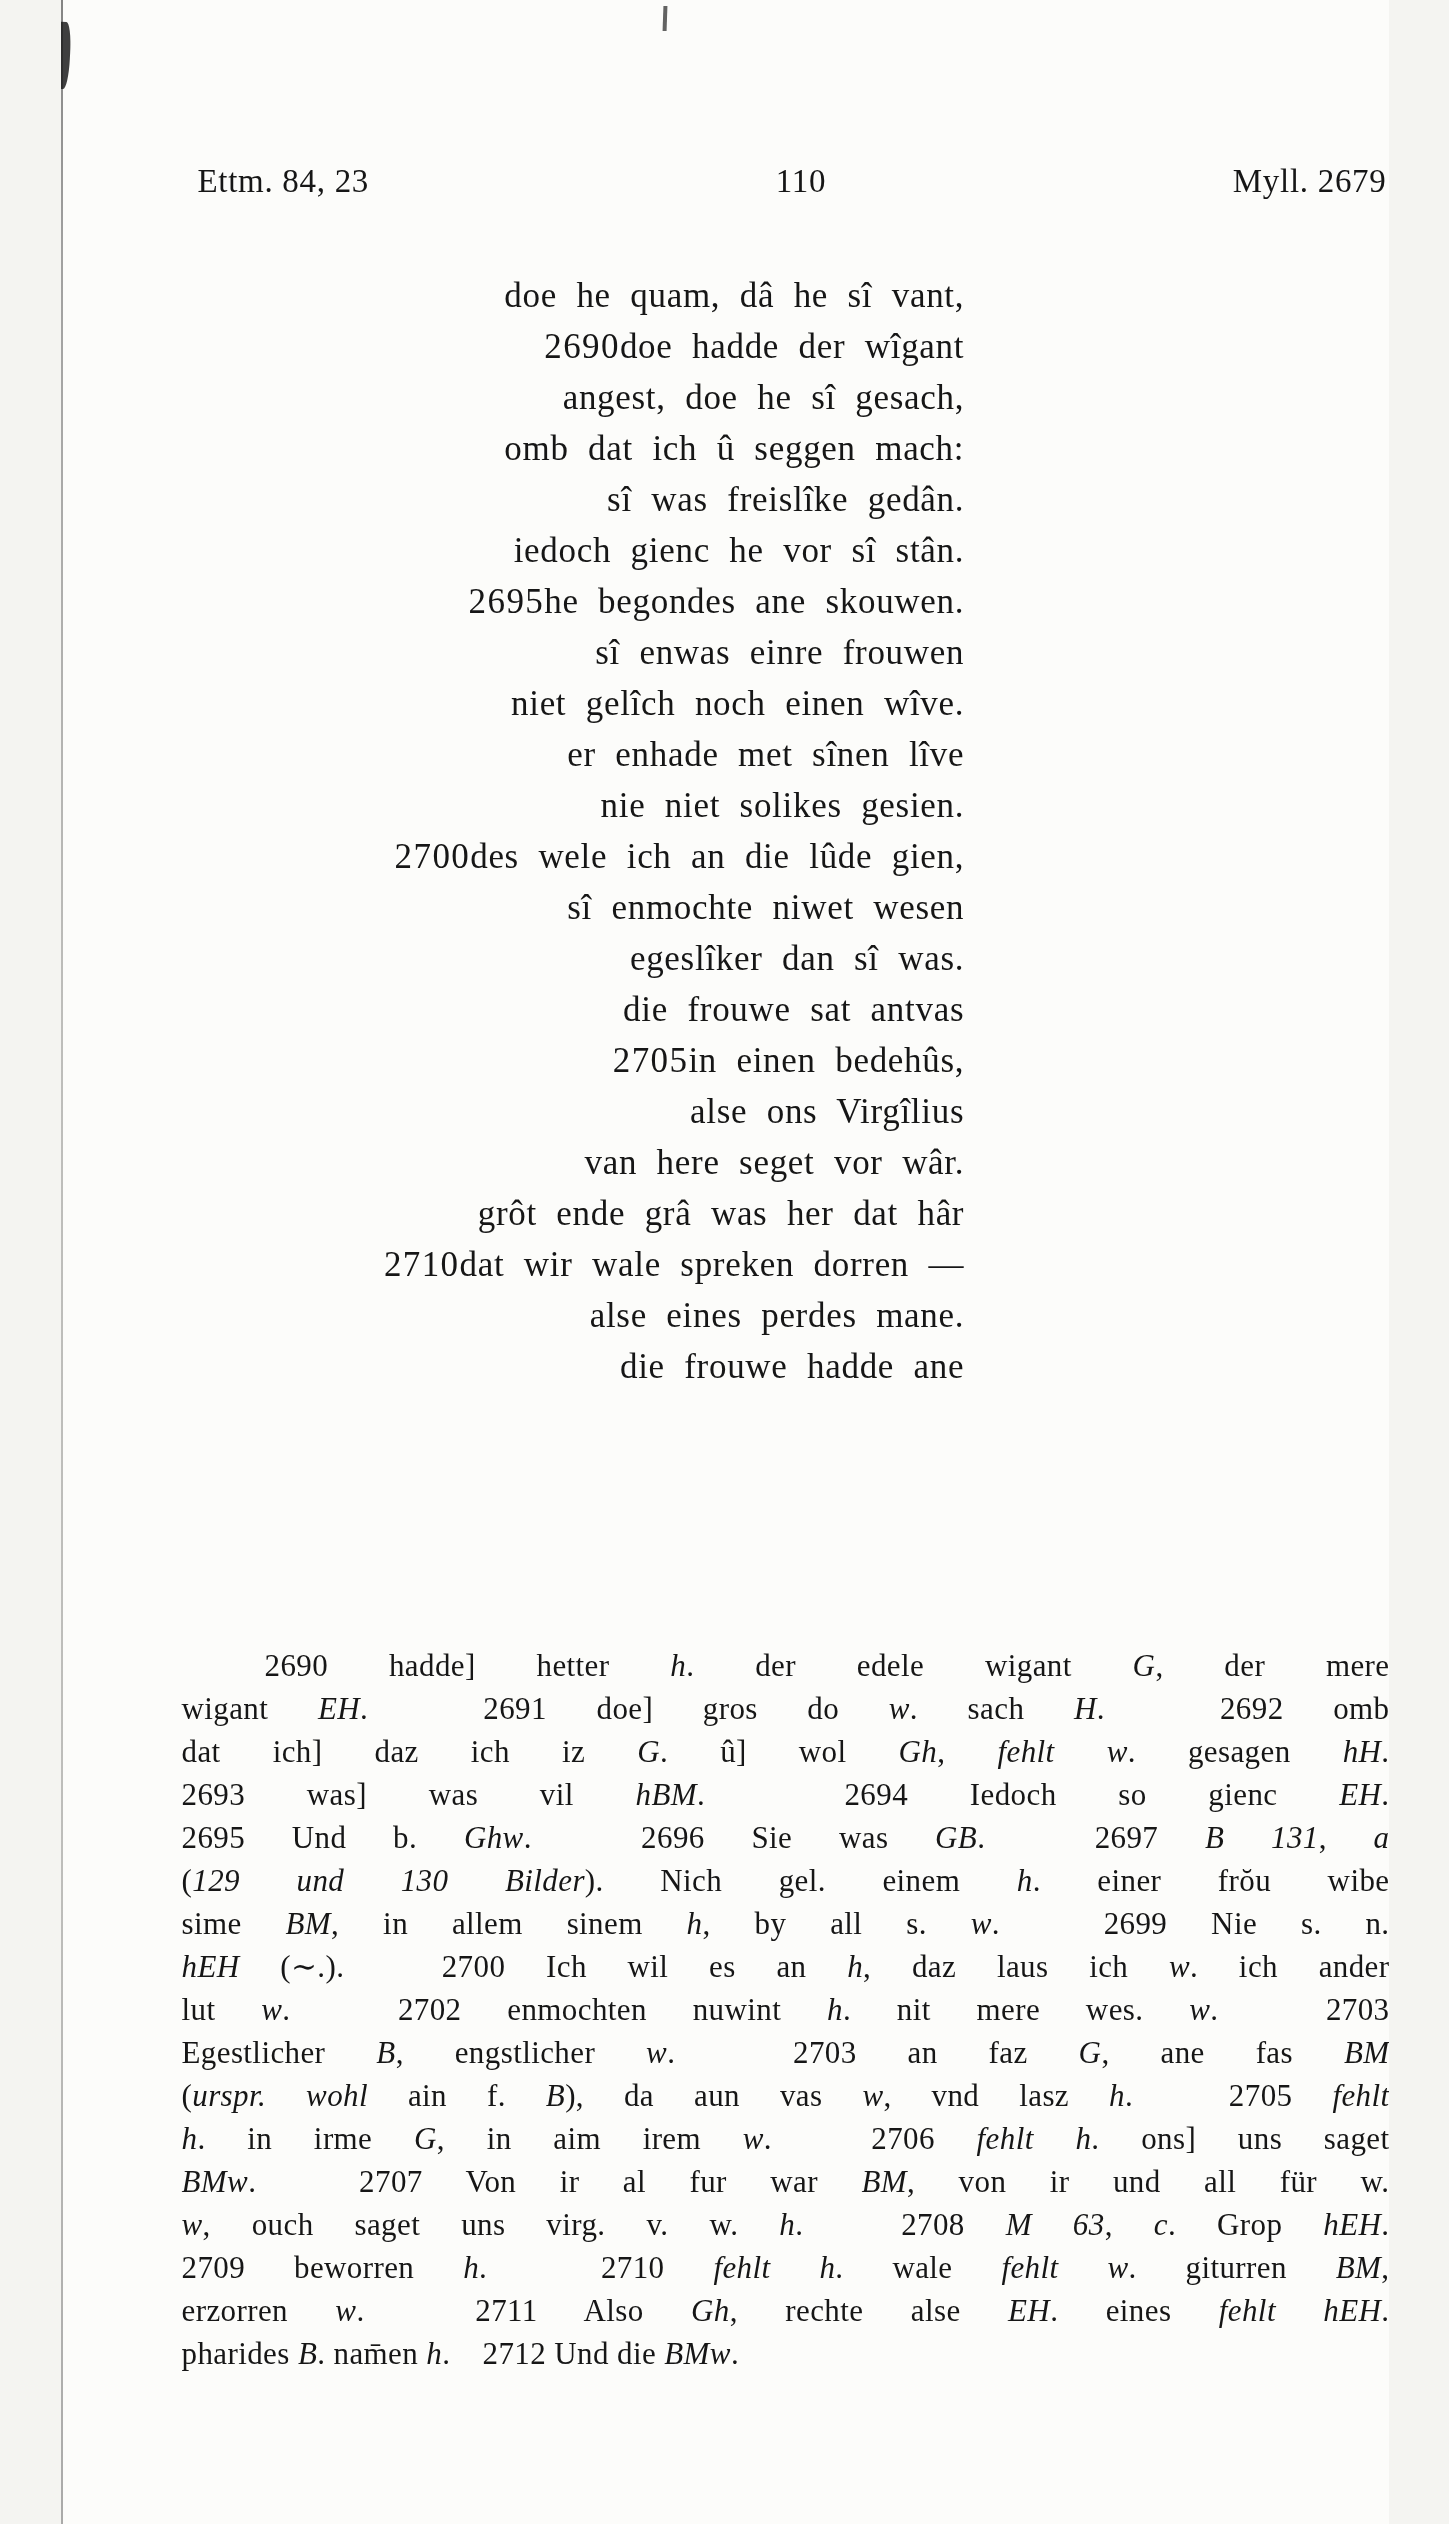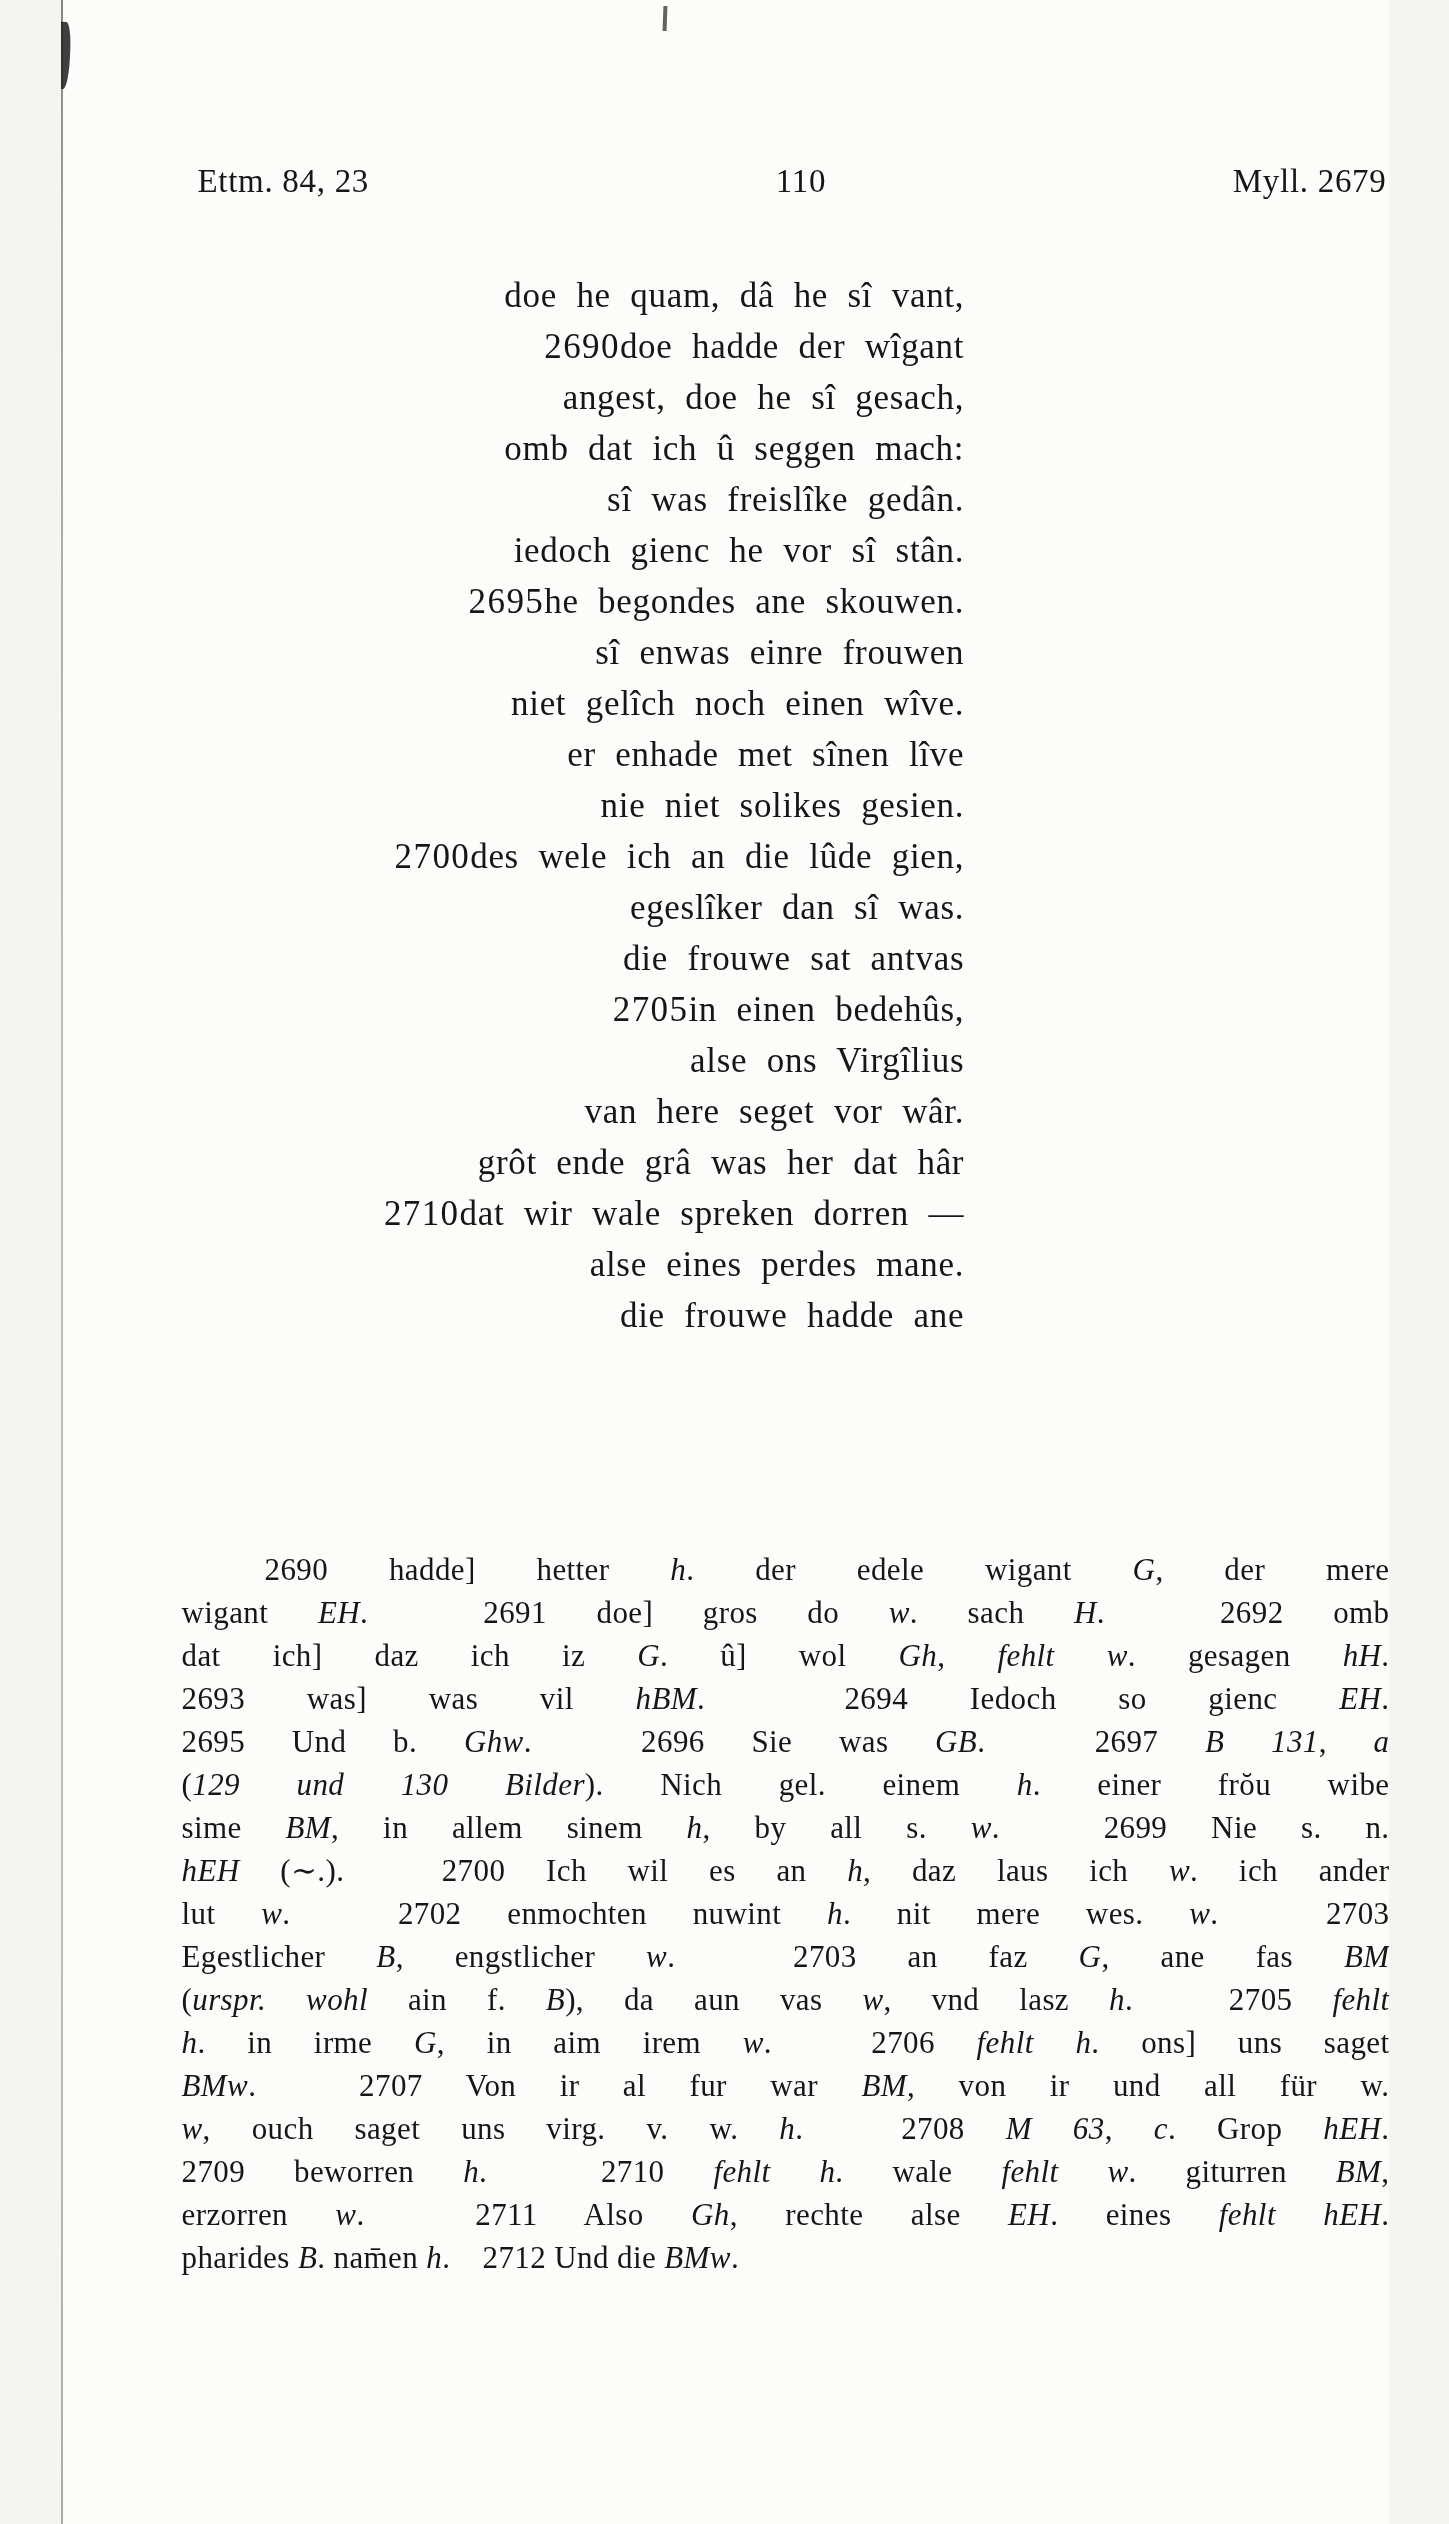--- a/index.html
+++ b/index.html
@@ -37,21 +37,21 @@
   }
   
   .verse-block {
     position: absolute; left: 249px; top: 270px;
     font-size: 35px; letter-spacing: 0.7px; word-spacing: 10px; text-align: right;
   }
   .verse-line { height: 51px; line-height: 51px; white-space: nowrap; }
   .verse-num { display: inline-block; width: 150px; letter-spacing: 1.4px; }
   
   .apparatus-block {
-    position: absolute; left: 121px; top: 1548px; width: 1208px;
+    position: absolute; left: 121px; top: 1644px; width: 1208px;
     font-size: 31px; letter-spacing: 0.4px;
   }
   .app-line {
     height: 43px; line-height: 43px;
     text-align: justify; text-align-last: justify; text-justify: inter-word;
   }
   .app-line.first { text-indent: 83px; }
   .app-line.last  { text-align-last: left; }
   .app-line i { font-style: italic; }
 </style>
@@ -76,20 +76,21 @@
       <div class="verse-line"><span class="verse-num"></span><span class="verse-text">angest, doe he sî gesach,</span></div>
       <div class="verse-line"><span class="verse-num"></span><span class="verse-text">omb dat ich û seggen mach:</span></div>
       <div class="verse-line"><span class="verse-num"></span><span class="verse-text">sî was freislîke gedân.</span></div>
       <div class="verse-line"><span class="verse-num"></span><span class="verse-text">iedoch gienc he vor sî stân.</span></div>
       <div class="verse-line"><span class="verse-num">2695</span><span class="verse-text">he begondes ane skouwen.</span></div>
       <div class="verse-line"><span class="verse-num"></span><span class="verse-text">sî enwas einre frouwen</span></div>
       <div class="verse-line"><span class="verse-num"></span><span class="verse-text">niet gelîch noch einen wîve.</span></div>
       <div class="verse-line"><span class="verse-num"></span><span class="verse-text">er enhade met sînen lîve</span></div>
       <div class="verse-line"><span class="verse-num"></span><span class="verse-text">nie niet solikes gesien.</span></div>
       <div class="verse-line"><span class="verse-num">2700</span><span class="verse-text">des wele ich an die lûde gien,</span></div>
+      <div class="verse-line"><span class="verse-num"></span><span class="verse-text">sî enmochte niwet wesen</span></div>
       <div class="verse-line"><span class="verse-num"></span><span class="verse-text">egeslîker dan sî was.</span></div>
       <div class="verse-line"><span class="verse-num"></span><span class="verse-text">die frouwe sat antvas</span></div>
       <div class="verse-line"><span class="verse-num">2705</span><span class="verse-text">in einen bedehûs,</span></div>
       <div class="verse-line"><span class="verse-num"></span><span class="verse-text">alse ons Virgîlius</span></div>
       <div class="verse-line"><span class="verse-num"></span><span class="verse-text">van here seget vor wâr.</span></div>
       <div class="verse-line"><span class="verse-num"></span><span class="verse-text">grôt ende grâ was her dat hâr</span></div>
       <div class="verse-line"><span class="verse-num">2710</span><span class="verse-text">dat wir wale spreken dorren —</span></div>
       <div class="verse-line"><span class="verse-num"></span><span class="verse-text">alse eines perdes mane.</span></div>
       <div class="verse-line"><span class="verse-num"></span><span class="verse-text">die frouwe hadde ane</span></div>
     </main>

